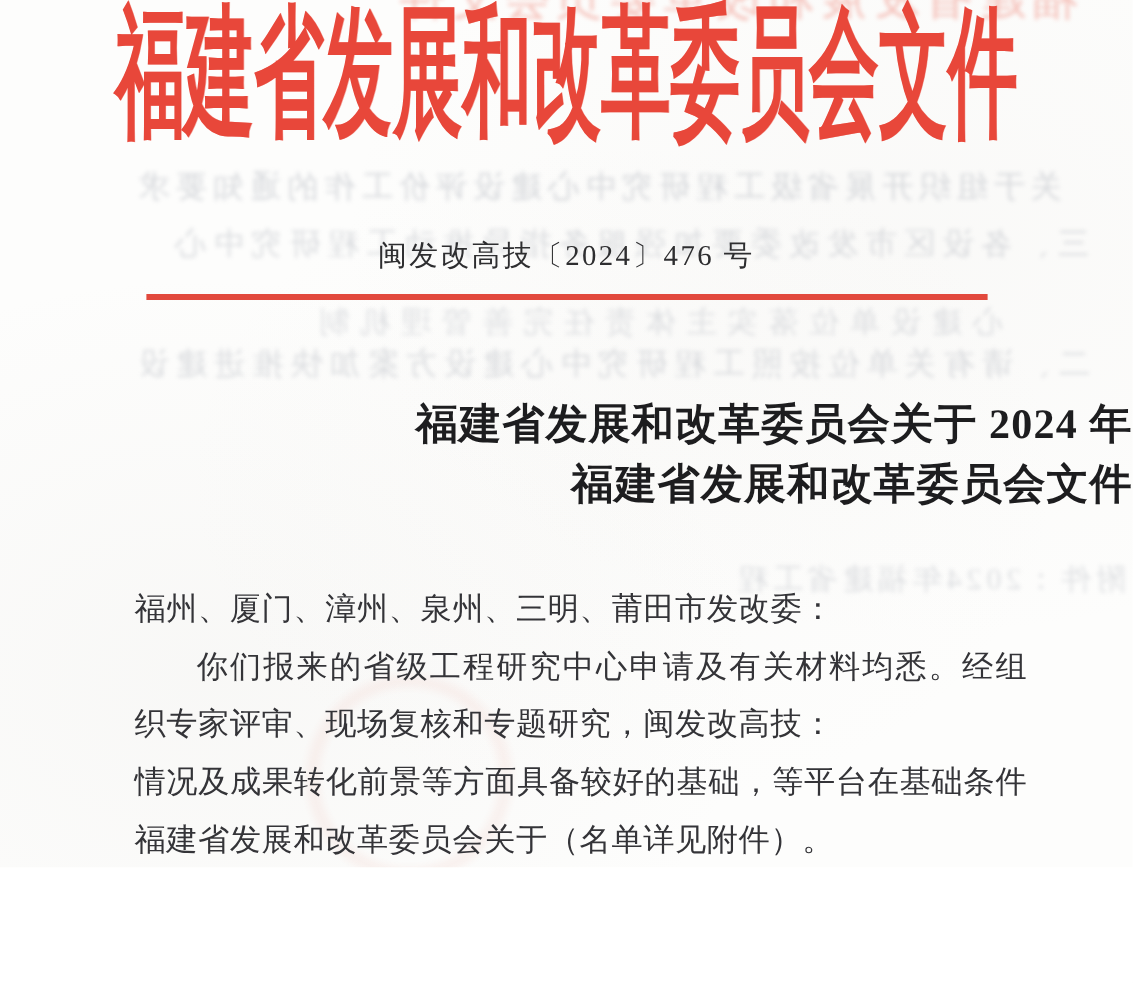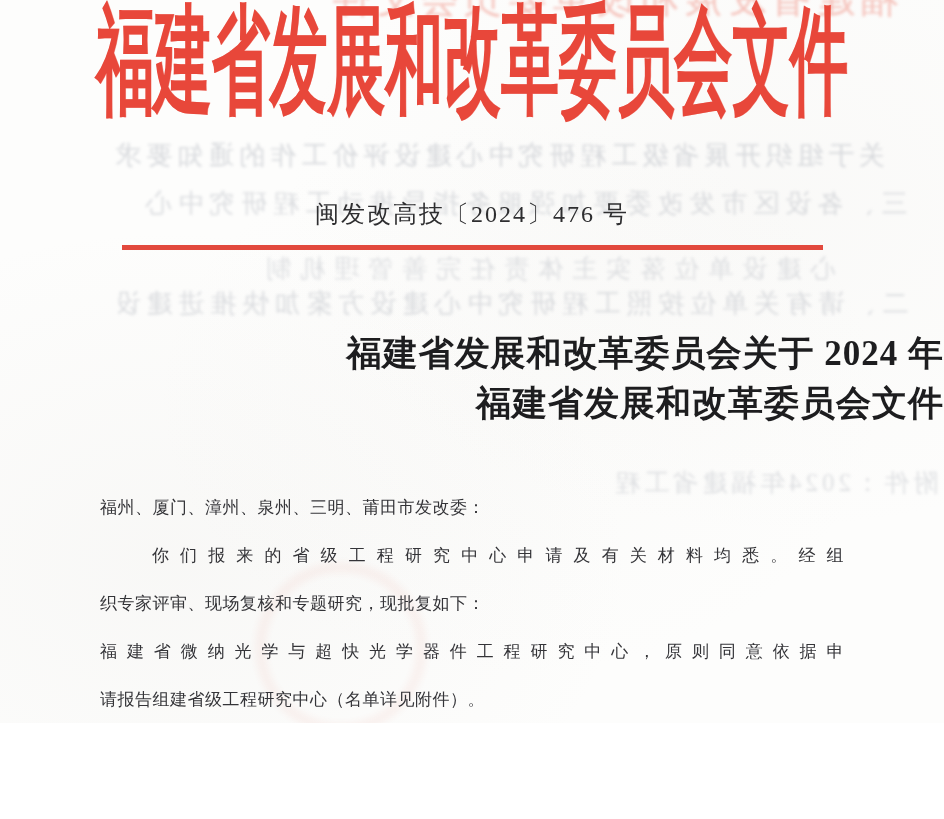--- a/index.html
+++ b/index.html
@@ -53,22 +53,22 @@
   .red-rule{
     position:absolute;left:122px;top:245px;width:701px;height:5px;
     background:#e2493d;
   }
   .main-title{
     position:absolute;top:329px;left:0;width:944px;
     text-align:right;font-weight:bold;color:#1d1d1f;
     font-size:35px;line-height:50px;letter-spacing:1px;
   }
   .body-text{
-    position:absolute;top:484px;left:100px;width:744px;
-    font-size:17px;line-height:48px;color:#343438;
+    position:absolute;top:484px;left:112px;width:744px;
+    font-size:26px;line-height:48px;color:#343438;
     letter-spacing:0.5px;
   }
   .line{width:744px;}
   .jst{text-align:justify;text-align-last:justify;font-family:Liberation Serif, serif;}
   .ind{text-indent:52px;}
 </style>
 </head>
 <body>
 
 <div class="page">
@@ -89,18 +89,18 @@
   <div class="red-rule"></div>
 
   <div class="main-title">
     <div>福建省发展和改革委员会关于 2024 年</div>
     <div>福建省发展和改革委员会文件</div>
   </div>
 
   <div class="body-text">
     <div class="line">福州、厦门、漳州、泉州、三明、莆田市发改委：</div>
     <div class="line jst ind">你们报来的省级工程研究中心申请及有关材料均悉。经组</div>
-    <div class="line">织专家评审、现场复核和专题研究，现批复如下：</div>
-    <div class="line jst">福建省微纳光学与超快光学器件工程研究中心，原则同意依据申</div>
-    <div class="line">请报告组建省级工程研究中心（名单详见附件）。</div>
+    <div class="line">织专家评审、现场复核和专题研究，闽发改高技：</div>
+    <div class="line jst">情况及成果转化前景等方面具备较好的基础，等平台在基础条件</div>
+    <div class="line">福建省发展和改革委员会关于（名单详见附件）。</div>
   </div>
 
 </div>
 
 </body></html>

